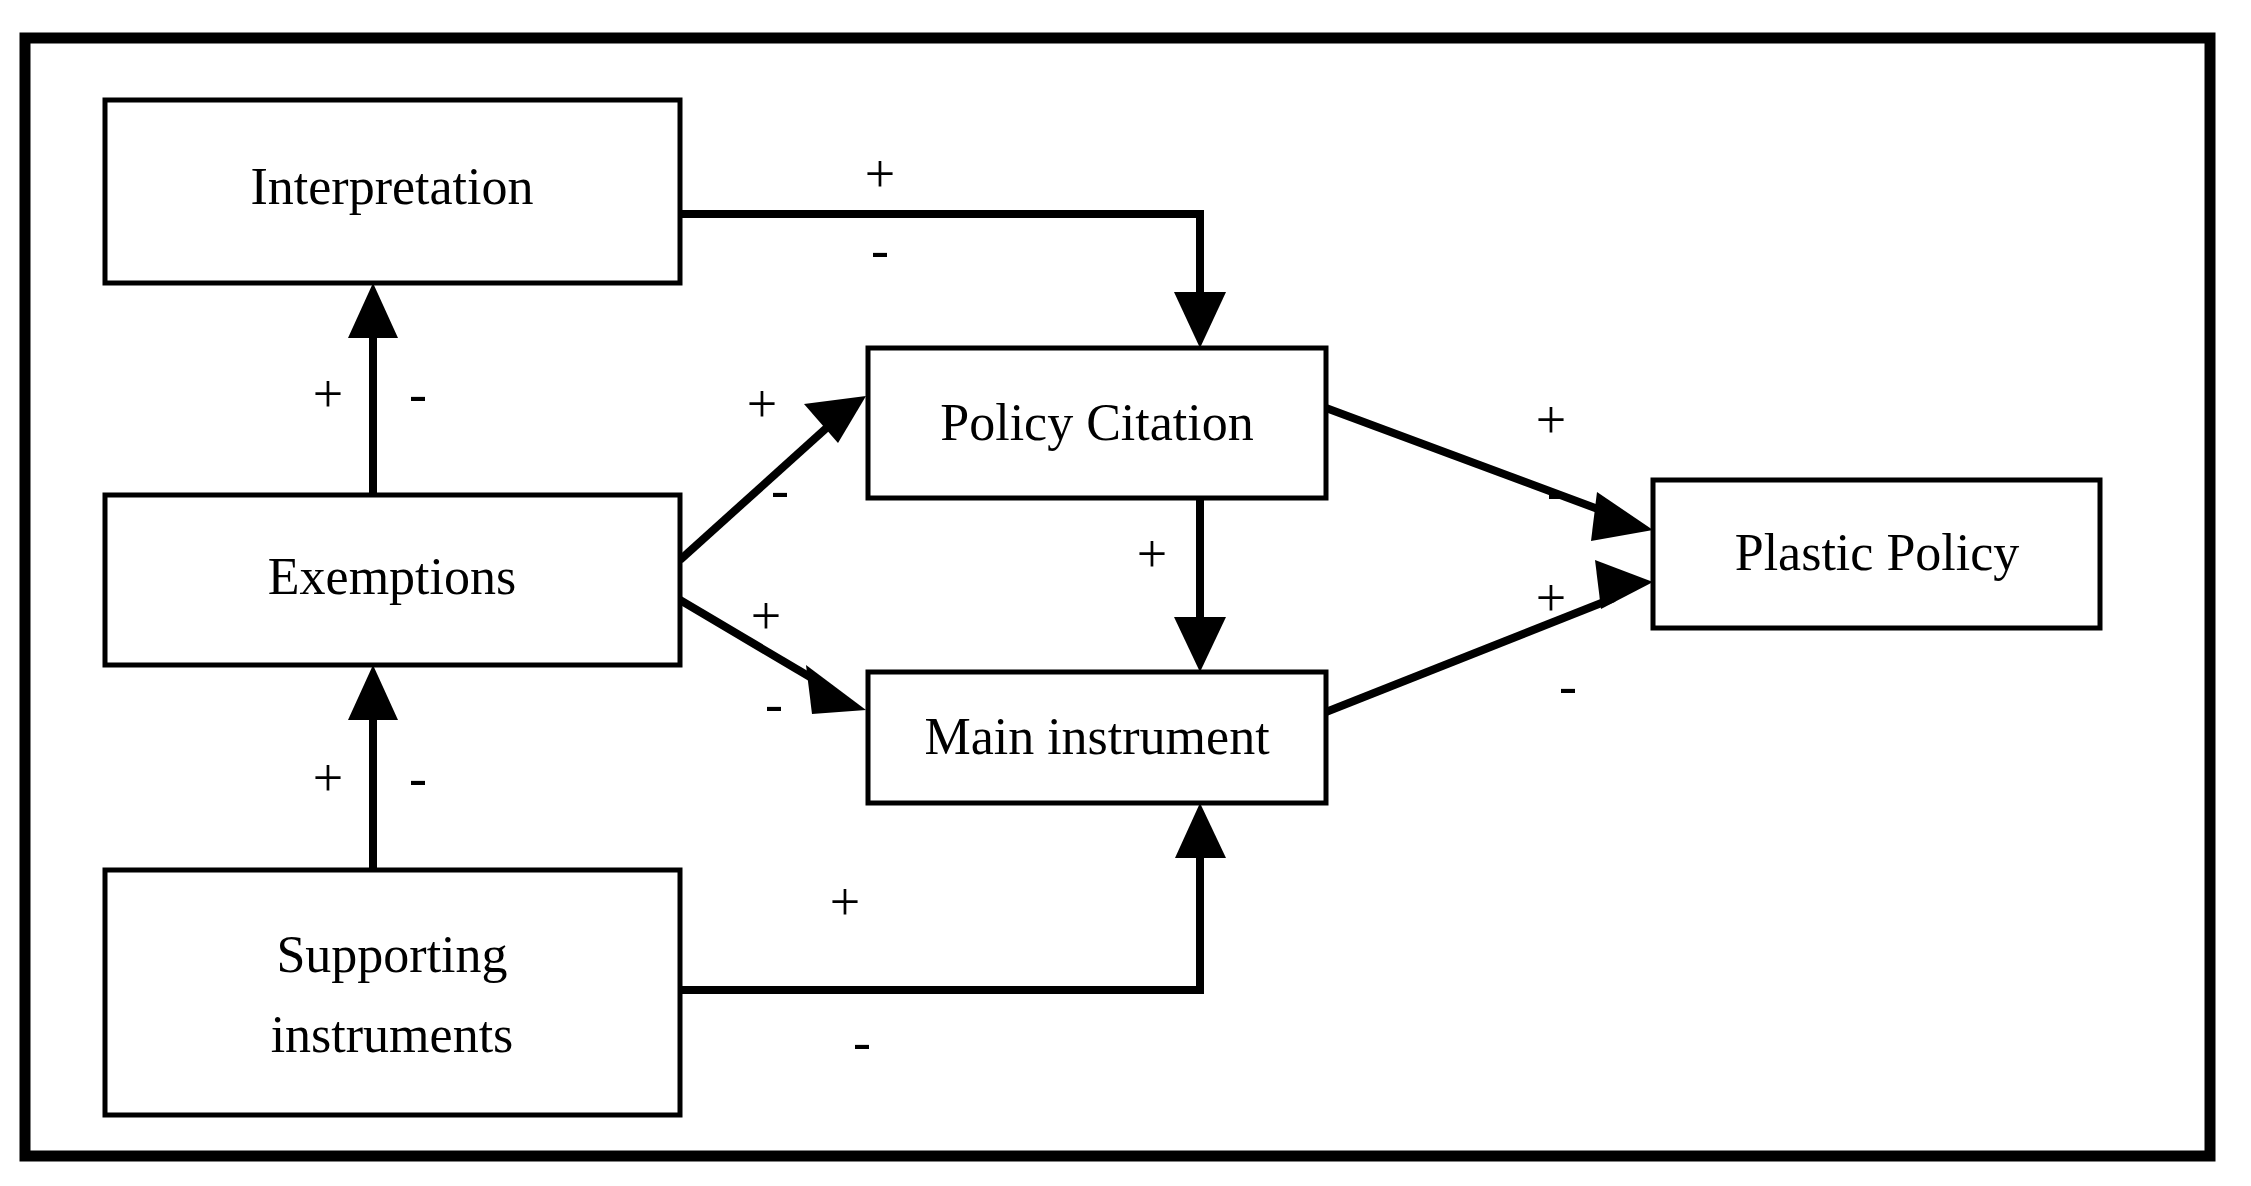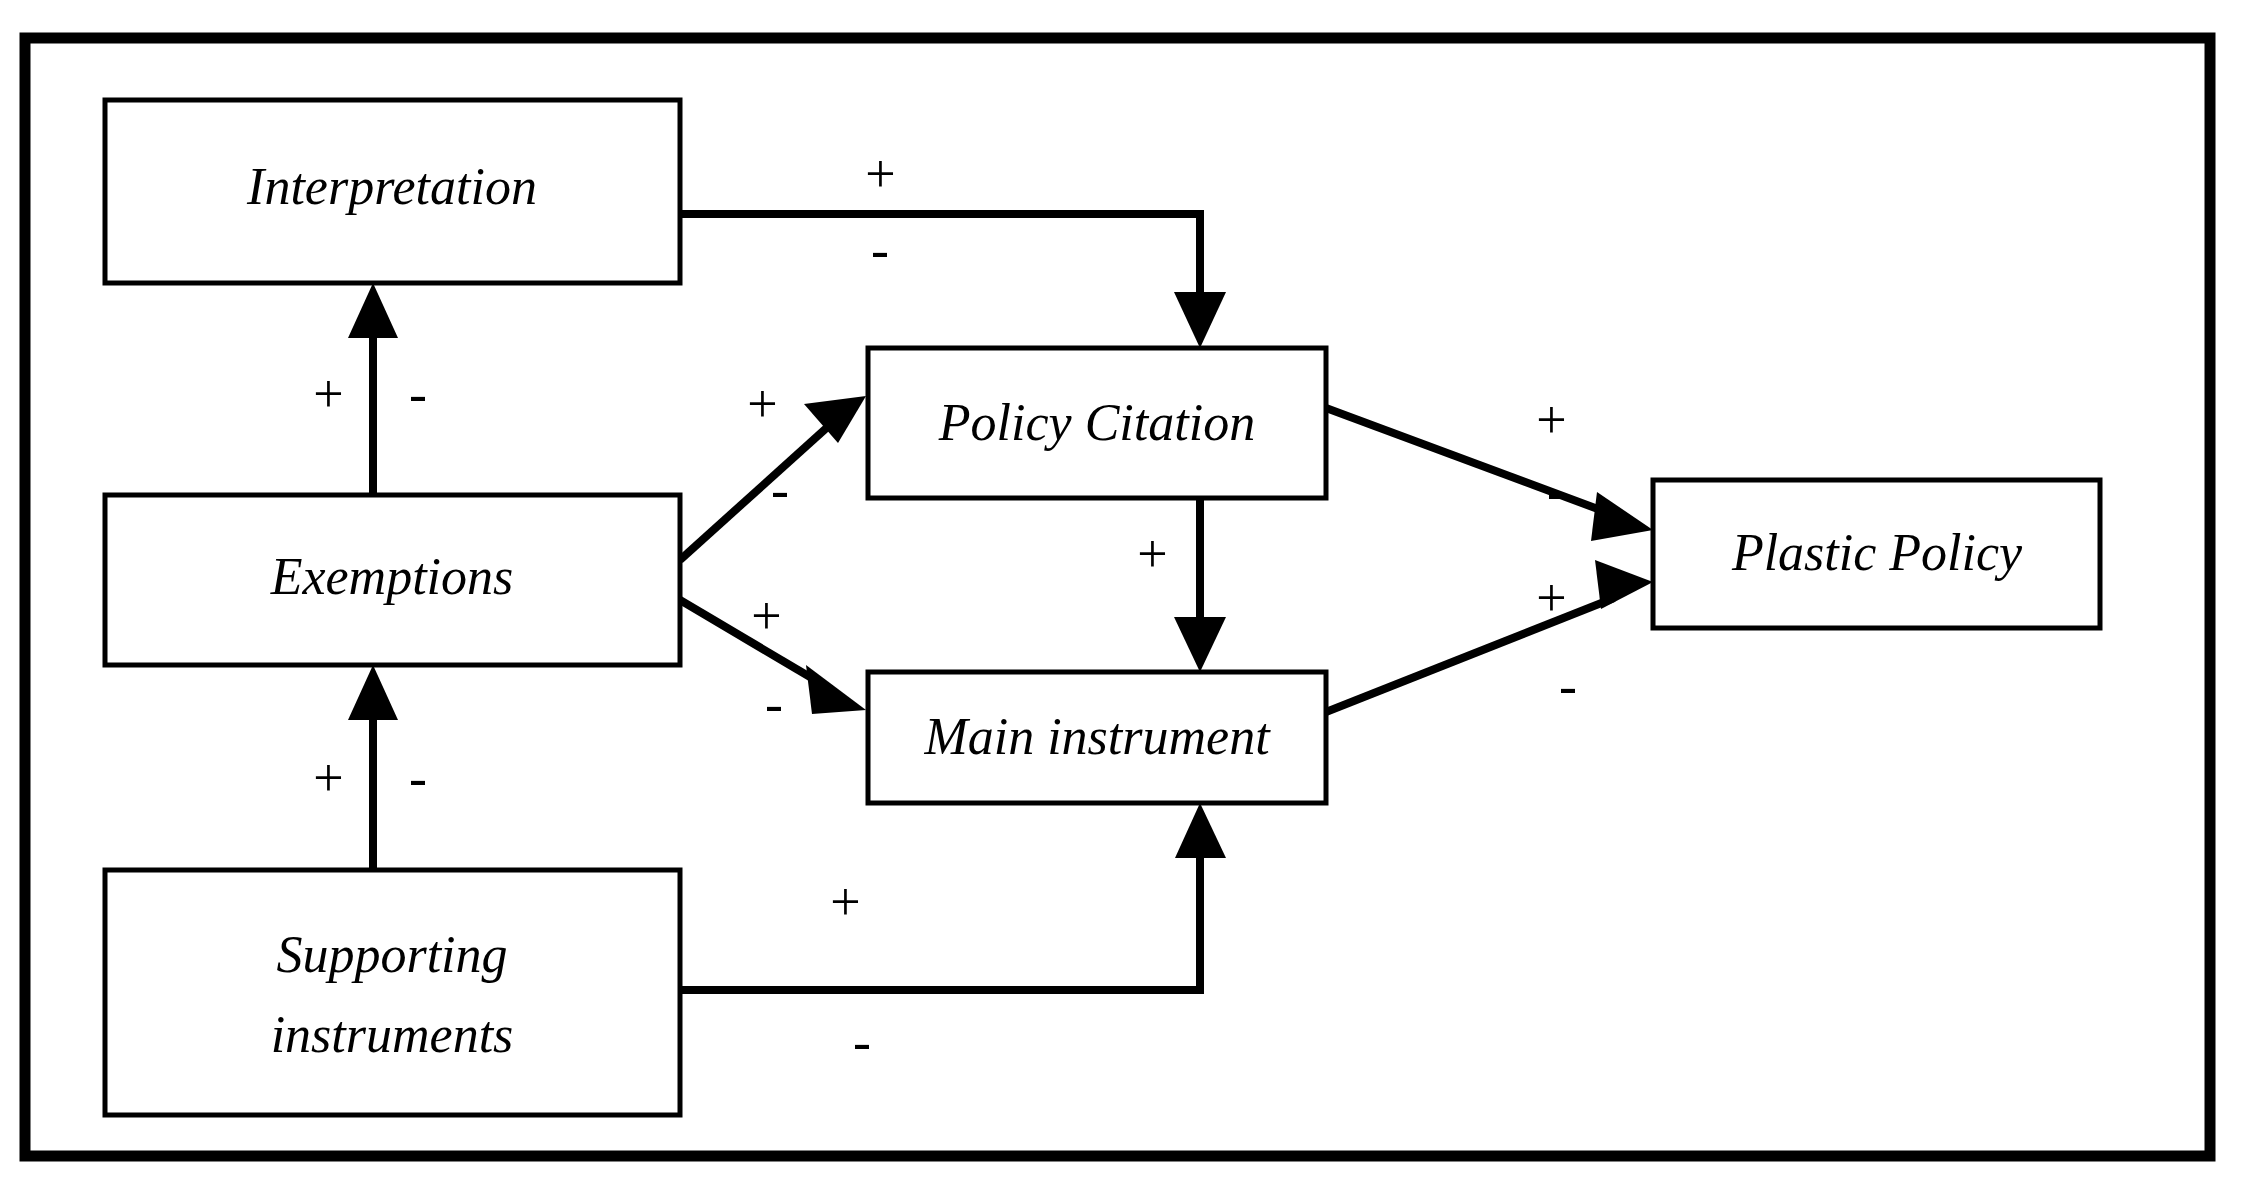--- a/index.html
+++ b/index.html
@@ -11,21 +11,20 @@
     width: 2251px;
     height: 1186px;
     font-family: "Liberation Serif", "DejaVu Serif", serif;
     overflow: hidden;
   }
   #diagram-root {
     position: relative;
     width: 2251px;
     height: 1186px;
     background: #ffffff;
-    font-style: italic;
   }
   svg#diagram-svg {
     position: absolute;
     top: 0;
     left: 0;
     width: 2251px;
     height: 1186px;
     display: block;
   }
   .node-box {

